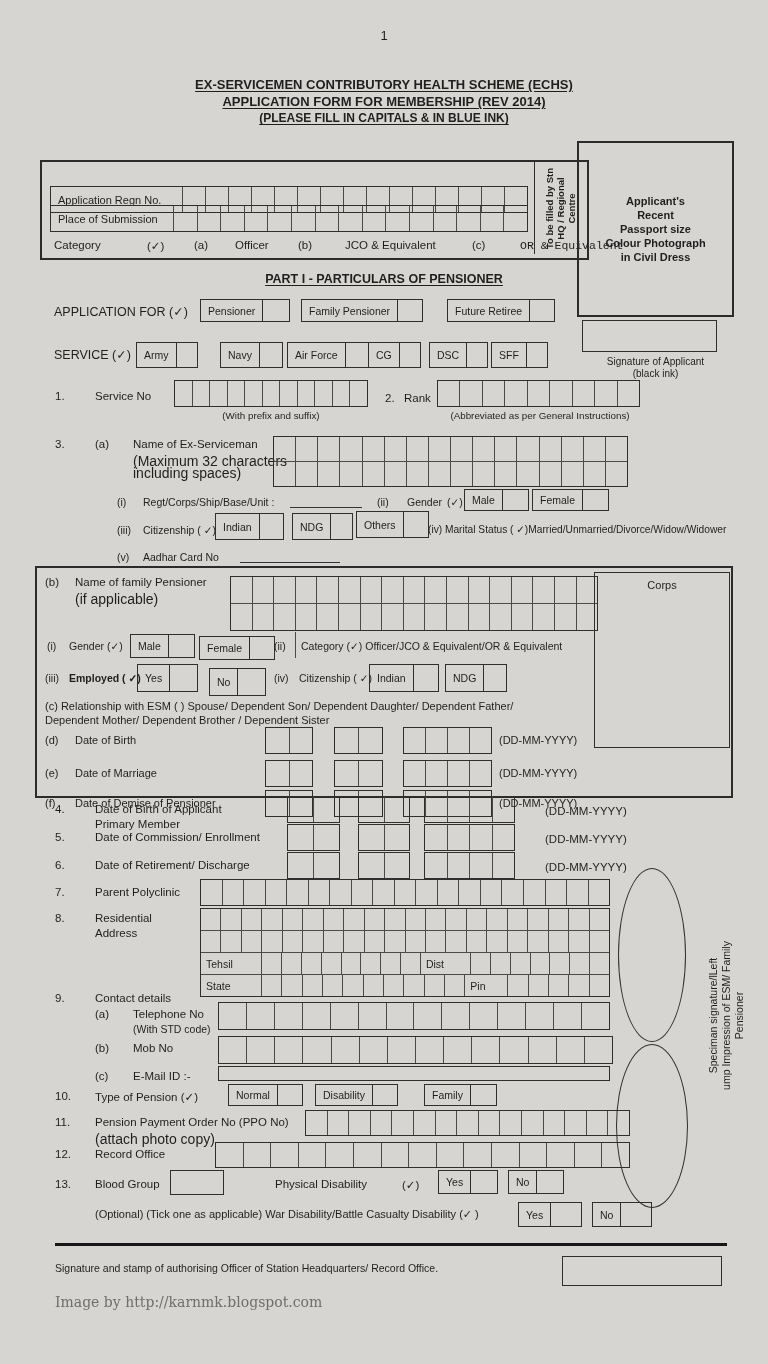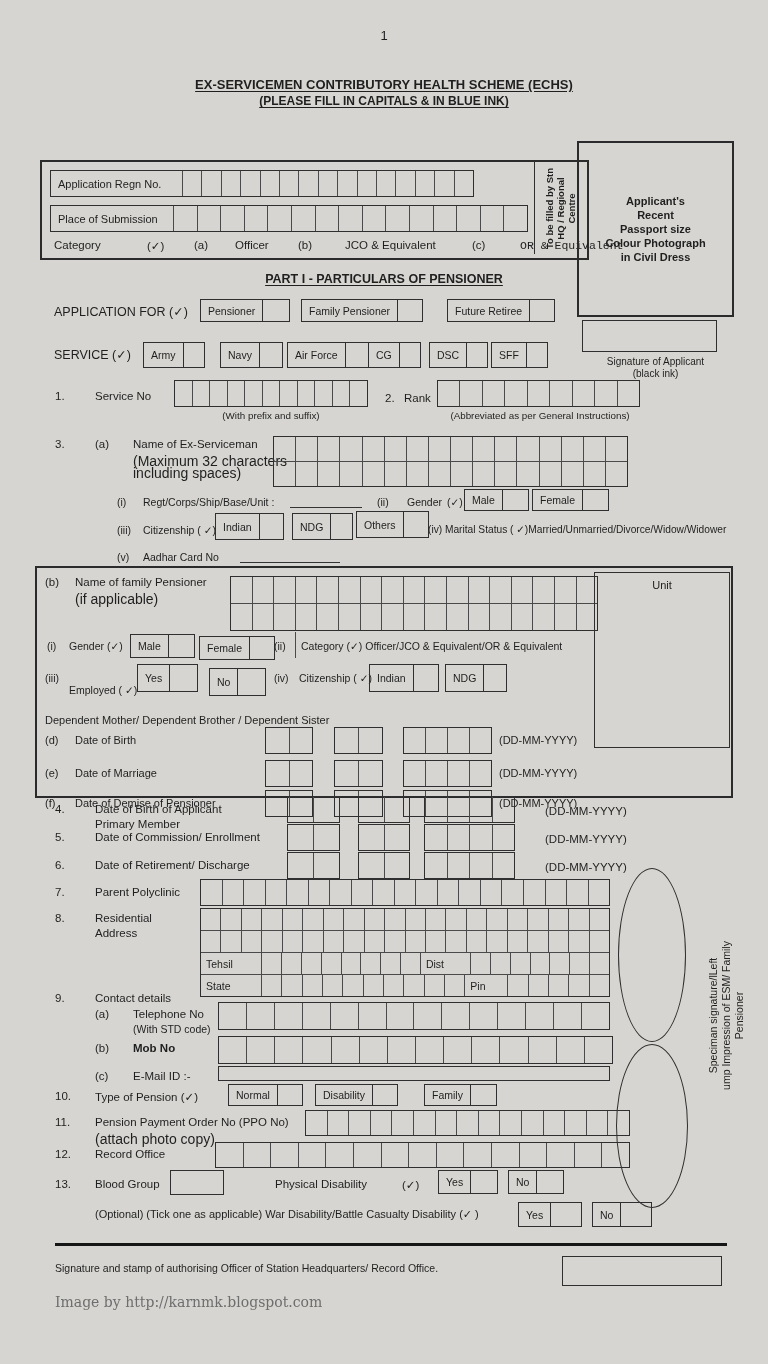--- a/index.html
+++ b/index.html
@@ -57,25 +57,26 @@
 </style>
 </head>
 <body>
 
 <div class="page">
 
   <div class="abs pgnum" style="left:0;right:0;top:28px;">1</div>
 
   <div class="abs title" style="left:0;right:0;top:76px;">
     <div class="tl">EX-SERVICEMEN CONTRIBUTORY HEALTH SCHEME (ECHS)</div>
+    <div class="tl">APPLICATION FORM FOR MEMBERSHIP (REV 2014)</div>
     <div class="tl tl3">(PLEASE FILL IN CAPITALS &amp; IN BLUE INK)</div>
   </div>
 
   <div class="abs topbox" style="left:40px;top:160px;width:545px;height:96px;">
-    <div class="abs grid" style="left:8px;top:8px;width:424px;height:27px;gap:9px;">
+    <div class="abs grid" style="left:8px;top:24px;width:478px;height:27px;gap:9px;">
       <div class="glabel" style="width:115px;">Application Regn No.</div>
       <div class="cells">
           <span class="c"></span>
           <span class="c"></span>
           <span class="c"></span>
           <span class="c"></span>
           <span class="c"></span>
           <span class="c"></span>
           <span class="c"></span>
           <span class="c"></span>
@@ -150,21 +151,21 @@
   <div class="abs opt" style="left:301px;top:299px;height:23px;">
     <span class="opt-label">Family Pensioner</span>
       <span class="opt-cell" style="width:24px;"></span>
   </div>
   <div class="abs opt" style="left:447px;top:299px;height:23px;">
     <span class="opt-label">Future Retiree</span>
       <span class="opt-cell" style="width:24px;"></span>
   </div>
 
   <div class="abs lbl12" style="left:54px;top:347px;">SERVICE (✓)</div>
-  <div class="abs opt" style="left:143px;top:342px;height:26px;">
+  <div class="abs opt" style="left:136px;top:342px;height:26px;">
     <span class="opt-label">Army</span>
       <span class="opt-cell" style="width:20px;"></span>
   </div>
   <div class="abs opt" style="left:220px;top:342px;height:26px;">
     <span class="opt-label">Navy</span>
       <span class="opt-cell" style="width:22px;"></span>
   </div>
   <div class="abs opt" style="left:287px;top:342px;height:26px;">
     <span class="opt-label">Air Force</span>
       <span class="opt-cell" style="width:22px;"></span>
@@ -342,58 +343,59 @@
             <span class="c"></span>
             <span class="c"></span>
             <span class="c"></span>
             <span class="c"></span>
             <span class="c"></span>
             <span class="c"></span>
           </div>
         </div>
     </div>
     <div class="abs sigbox" style="left:557px;top:4px;width:136px;height:176px;">
-      <div class="photolabel" style="padding-top:6px;">Unit</div>
+      <div class="photolabel" style="padding-top:6px;">Corps</div>
     </div>
 
     <span class="abs t105" style="left:10px;top:72px;">(i)</span>
     <span class="abs t105" style="left:32px;top:72px;">Gender  (✓)</span>
     <div class="abs opt" style="left:93px;top:66px;height:24px;">
       <span class="opt-label">Male</span>
         <span class="opt-cell" style="width:25px;"></span>
     </div>
     <div class="abs opt" style="left:162px;top:68px;height:24px;">
       <span class="opt-label">Female</span>
         <span class="opt-cell" style="width:24px;"></span>
     </div>
     <span class="abs t105" style="left:237px;top:72px;">(ii)</span>
     <span class="abs vline" style="left:258px;top:64px;height:26px;"></span>
     <span class="abs t105" style="left:264px;top:72px;">Category  (✓) Officer/JCO &amp; Equivalent/OR &amp; Equivalent</span>
 
     <span class="abs t105" style="left:8px;top:104px;">(iii)</span>
-    <span class="abs t105" style="left:32px;top:116px;">Employed ( ✓)</span>
+    <span class="abs t105" style="left:32px;top:104px;font-weight:bold;">Employed ( ✓)</span>
     <div class="abs opt" style="left:100px;top:96px;height:28px;">
       <span class="opt-label">Yes</span>
         <span class="opt-cell" style="width:27px;"></span>
     </div>
     <div class="abs opt" style="left:172px;top:100px;height:28px;">
       <span class="opt-label">No</span>
         <span class="opt-cell" style="width:27px;"></span>
     </div>
     <span class="abs t105" style="left:237px;top:104px;">(iv)</span>
     <span class="abs t105" style="left:262px;top:104px;">Citizenship ( ✓)</span>
     <div class="abs opt" style="left:332px;top:96px;height:28px;">
       <span class="opt-label">Indian</span>
         <span class="opt-cell" style="width:24px;"></span>
     </div>
     <div class="abs opt" style="left:408px;top:96px;height:28px;">
       <span class="opt-label">NDG</span>
         <span class="opt-cell" style="width:22px;"></span>
     </div>
 
+    <span class="abs t11" style="left:8px;top:132px;">(c)   Relationship with ESM (  ) Spouse/ Dependent Son/ Dependent Daughter/ Dependent Father/</span>
     <span class="abs t11" style="left:8px;top:146px;">Dependent Mother/ Dependent Brother / Dependent Sister</span>
 
     <span class="abs t11" style="left:8px;top:166px;">(d)</span>
     <span class="abs t11" style="left:38px;top:166px;">Date of Birth</span>
     <div class="abs dg" style="left:228px;top:159px;height:27px;">
       <span class="grid" style="width:48px;">
           <span class="cells fo">
             <span class="c"></span>
             <span class="c"></span>
           </span>
@@ -690,21 +692,21 @@
         <span class="c"></span>
         <span class="c"></span>
         <span class="c"></span>
         <span class="c"></span>
         <span class="c"></span>
         <span class="c"></span>
         <span class="c"></span>
       </div>
   </div>
   <span class="abs lbl" style="left:95px;top:1042px;">(b)</span>
-  <span class="abs lbl" style="left:133px;top:1042px;font-weight:bold;">Mob No</span>
+  <span class="abs lbl" style="left:133px;top:1042px;">Mob No</span>
   <div class="abs grid" style="left:218px;top:1036px;width:395px;height:28px;">
     <div class="cells fo">
         <span class="c"></span>
         <span class="c"></span>
         <span class="c"></span>
         <span class="c"></span>
         <span class="c"></span>
         <span class="c"></span>
         <span class="c"></span>
         <span class="c"></span>

